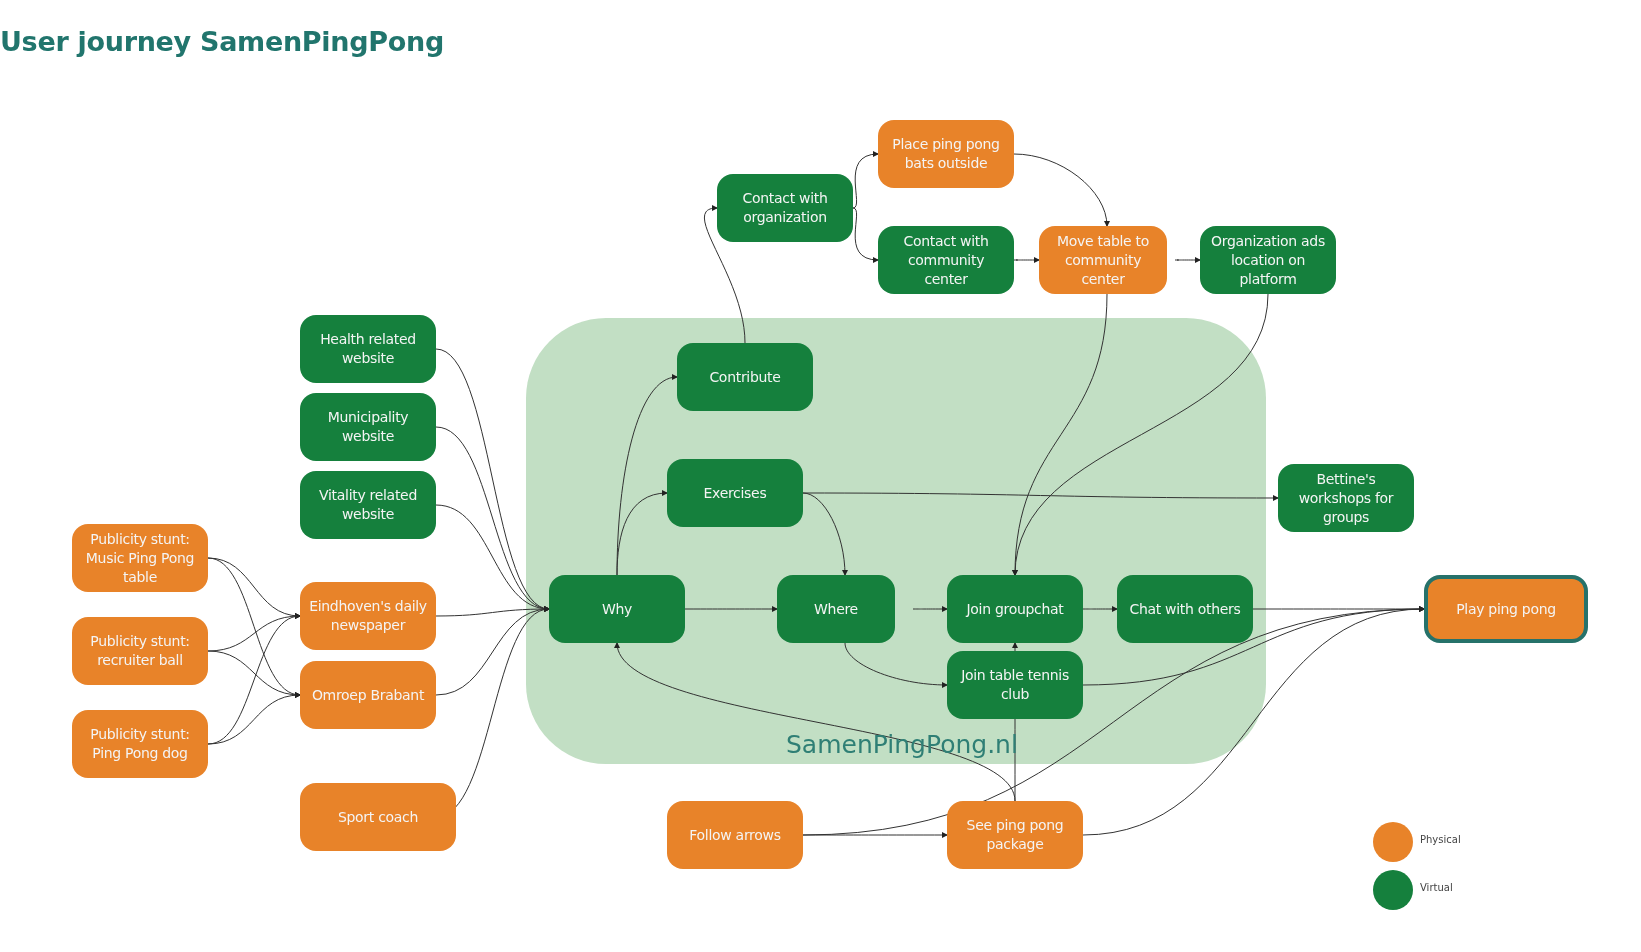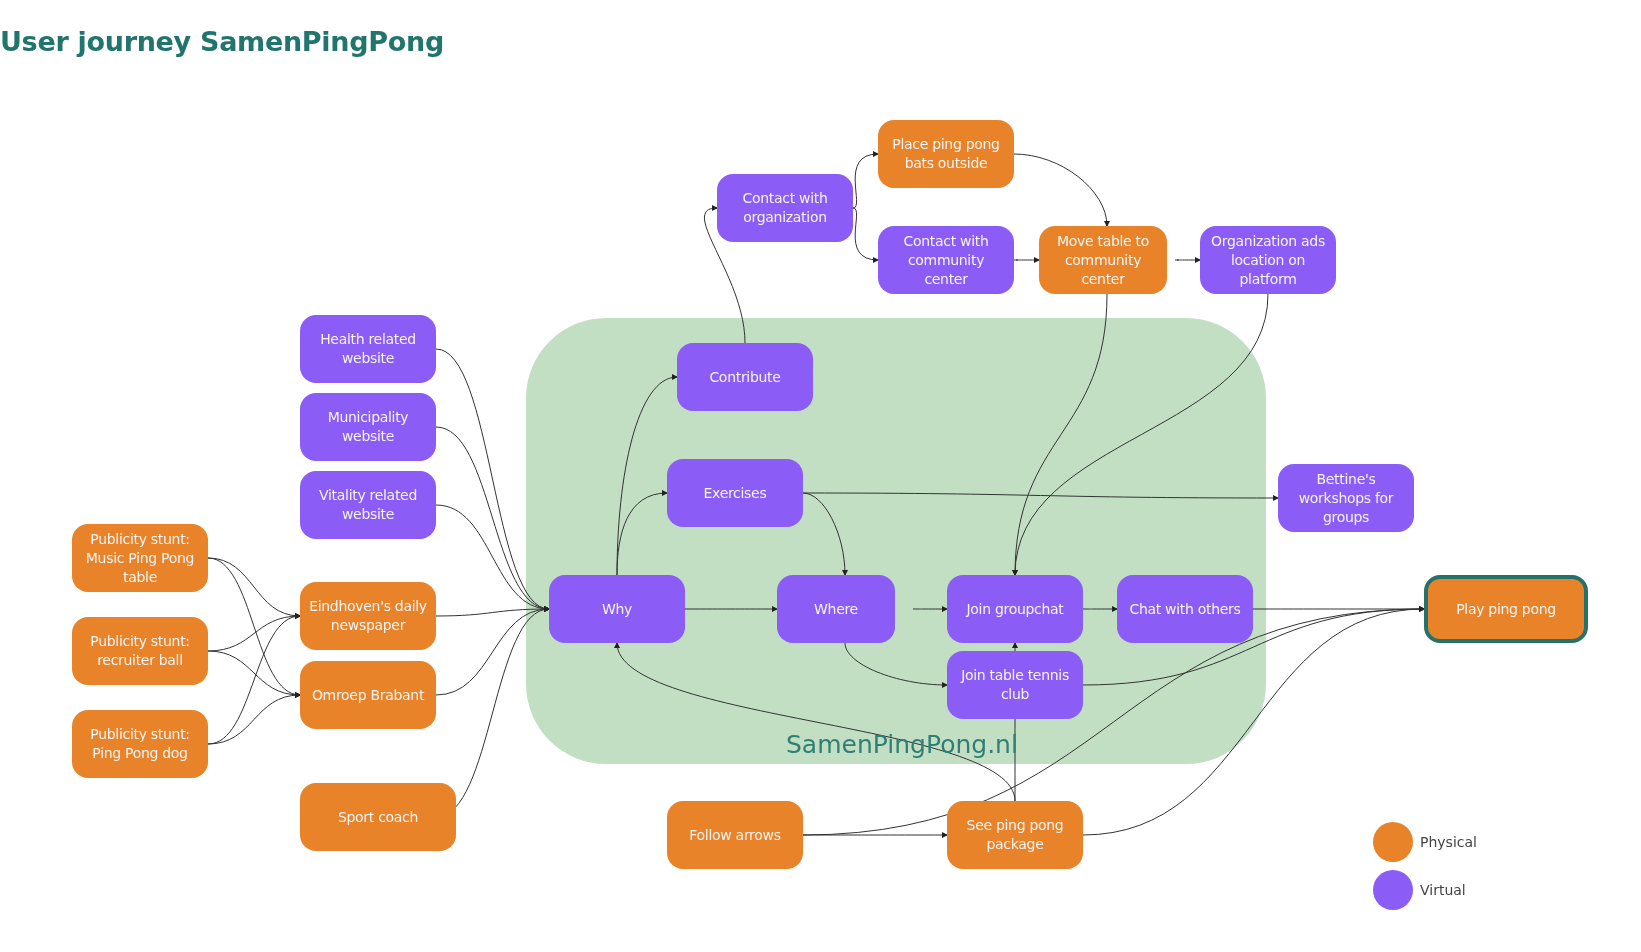--- a/index.html
+++ b/index.html
@@ -8,25 +8,25 @@
   #title { position:absolute; left:0; width:1510px; top:26px; text-align:left;
            font-size:27px; font-weight:bold; color:#21756d; letter-spacing:-0.3px; }
   #region { position:absolute; left:526px; top:318px; width:740px; height:446px;
             background:#c2dfc4; border-radius:80px; }
   #region-label { position:absolute; left:786px; top:730px; font-size:25px; color:#2f7f75;
                   font-family:"DejaVu Sans", sans-serif; }
   svg#edges { position:absolute; left:0; top:0; width:1641px; height:952px; }
   .node { position:absolute; box-sizing:border-box; border-radius:16px; color:#f4f4f4;
           display:flex; align-items:center; justify-content:center; text-align:center;
           font-size:14px; line-height:19px; padding:0 8px; letter-spacing:-0.3px; }
-  .v { background:#8b5cf6; }
+  .v { background:#15803d; }
   .p { background:#e88329; }
   .hl { border:4px solid #26726a; }
   .legend-dot { position:absolute; width:40px; height:40px; border-radius:50%; }
-  .legend-label { position:absolute; font-size:14px; color:#444; }
+  .legend-label { position:absolute; font-size:10px; color:#444; }
 </style>
 </head>
 <body>
 
 <div id="title">User journey SamenPingPong</div>
 <div id="region"></div>
 
 <svg id="edges">
   <defs>
     <marker id="arr" markerWidth="6" markerHeight="6" refX="5" refY="3" orient="auto">

